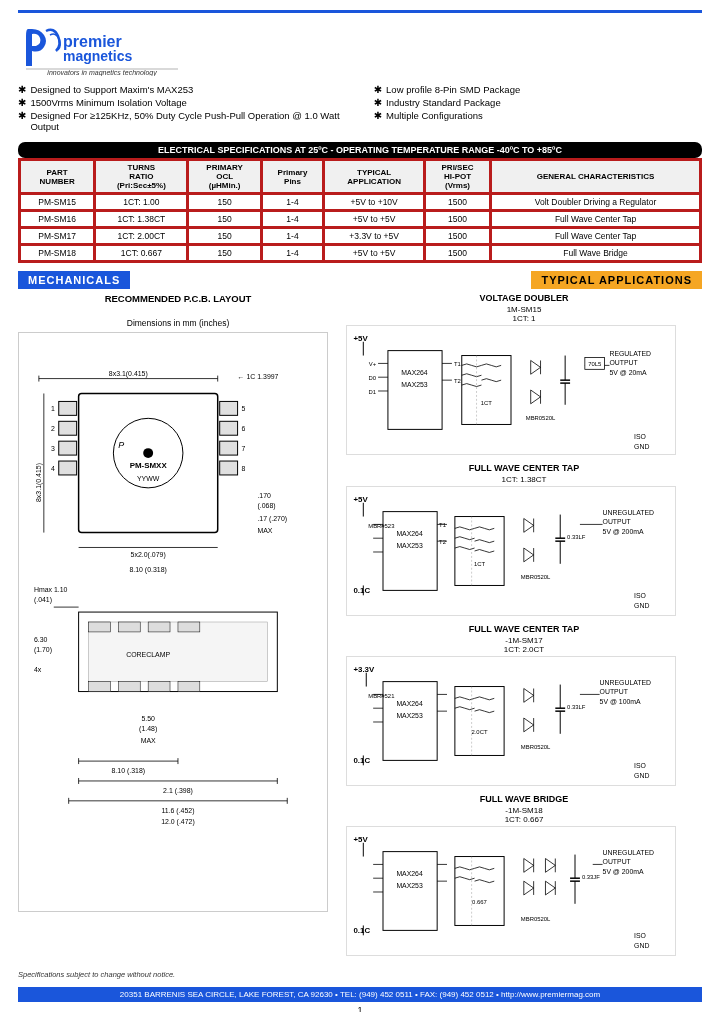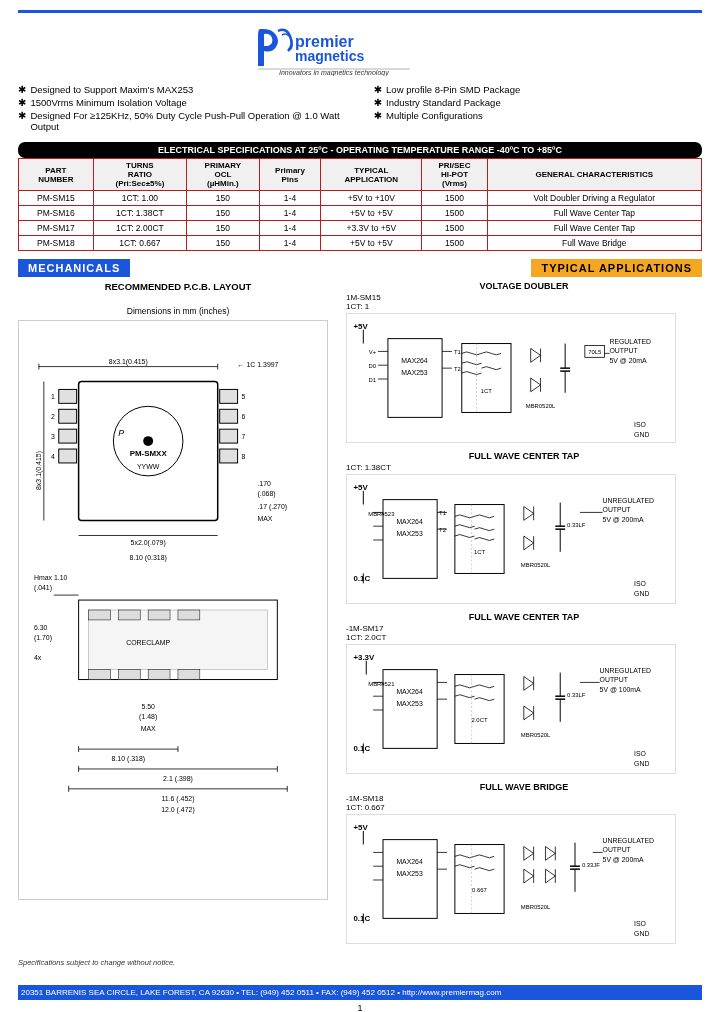--- a/index.html
+++ b/index.html
@@ -16,21 +16,21 @@
     .page-container {
       width: 720px;
       min-height: 1012px;
       padding: 10px 18px 10px 18px;
       position: relative;
     }
 
     
     .header {
       display: flex;
-      justify-content: center;
+      justify-content: flex-start;
       align-items: flex-start;
       margin-bottom: 8px;
     }
 
     .logo-area {
       display: flex;
       flex-direction: column;
       align-items: flex-start;
       width: 220px;
     }
@@ -89,21 +89,21 @@
     }
 
     .specs-table {
       width: 100%;
       border-collapse: collapse;
       font-size: 8.5px;
       margin-bottom: 8px;
     }
 
     .specs-table th, .specs-table td {
-      border: 1px solid #b91c1c;
+      border: 3px solid #b91c1c;
       padding: 2px 3px;
       text-align: center;
       vertical-align: middle;
     }
 
     .specs-table th {
       background: #f0f0f0;
       font-weight: bold;
       font-size: 8px;
     }
@@ -173,38 +173,40 @@
     }
 
     .circuit-title {
       text-align: center;
       font-size: 9px;
       font-weight: bold;
       margin-bottom: 2px;
     }
 
     .circuit-subtitle {
+      text-align: center;
       font-size: 8px;
       margin-bottom: 2px;
     }
 
     
     .footer-note {
       font-size: 7.5px;
       color: #333;
       margin-bottom: 2px;
       font-style: italic;
     }
 
     .footer-bar {
       background: #1a56db;
       color: #fff;
+      text-align: center;
       font-size: 8px;
       padding: 3px;
-      margin-top: 18px;
+      margin-top: 8px;
     }
 
     .page-number {
       text-align: center;
       font-size: 9px;
       margin-top: 3px;
     }
 
     .top-border {
       height: 3px;

